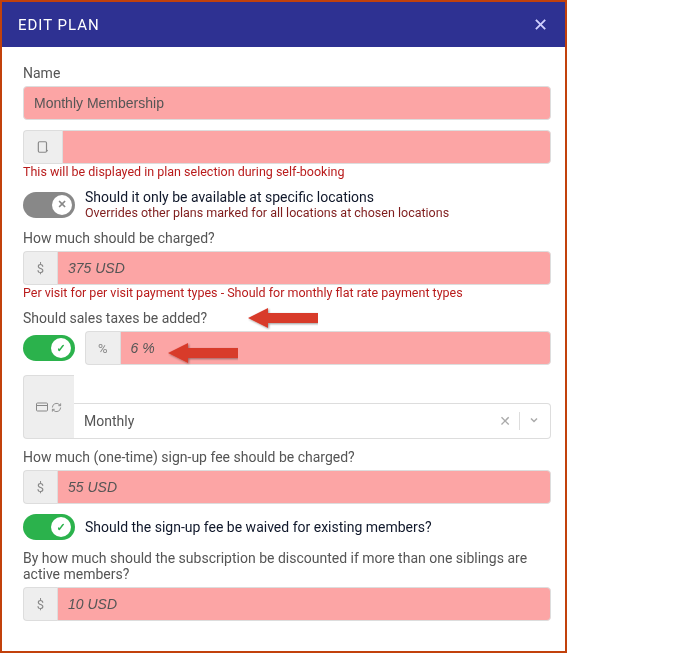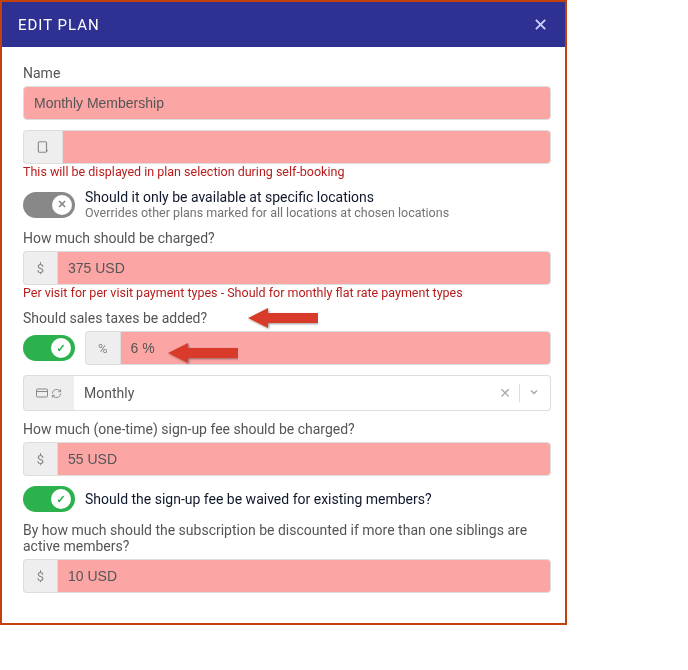--- a/index.html
+++ b/index.html
@@ -62,20 +62,21 @@
     display: flex;
     align-items: center;
     color: #888;
     font-size: 13px;
     min-width: 34px;
     justify-content: center;
   }
   .input-group .input, .input-group .select {
     border-radius: 0 4px 4px 0;
     flex: 1;
+    font-style: italic;
   }
   .help-text {
     font-size: 12.5px;
     color: #b91c1c;
   }
   
   .toggle-row {
     display: flex;
     align-items: center;
     gap: 10px;
@@ -100,37 +101,38 @@
     background: #fff;
     display: flex;
     align-items: center;
     justify-content: center;
     font-size: 11px;
     font-weight: bold;
   }
   .toggle.off .knob { right: 3px; color: #888; }
   .toggle.on  .knob { left: 28px; color: #2bb24c; }
   .toggle-texts .title { color:#0f172a; }
-  .toggle-texts .sub { color:#737373; font-size:12.5px; }
+  .toggle-texts .sub { color:#7f1d1d; font-size:12.5px; }
   .tax-row {
     display: flex;
     align-items: center;
     gap: 10px;
   }
   .tax-row .input-group { flex:1; }
   .select-wrap {
     position: relative;
     flex: 1;
     border: 1px solid #ddd;
     border-left: none;
     border-radius: 0 4px 4px 0;
     display: flex;
     align-items: center;
     padding: 8px 10px;
     color:#555;
+    margin-top:28px;
   }
   .select-wrap .clear {
     color:#aaa;
     margin-right:8px;
     cursor:pointer;
   }
   .select-wrap .sep {
     width:1px; height:18px; background:#ddd; margin-right:8px;
   }
   .select-wrap .chev {

